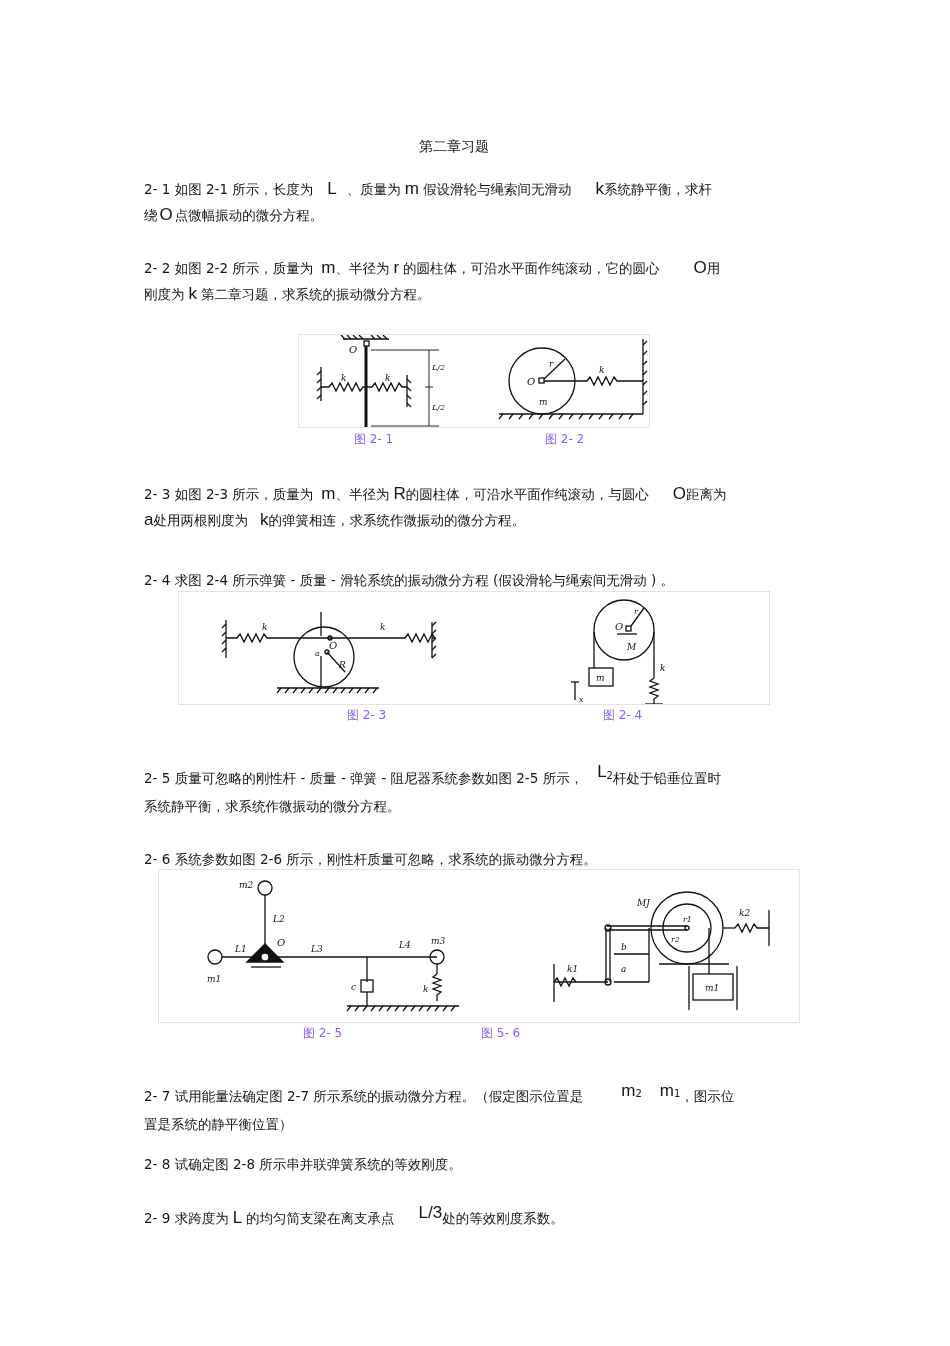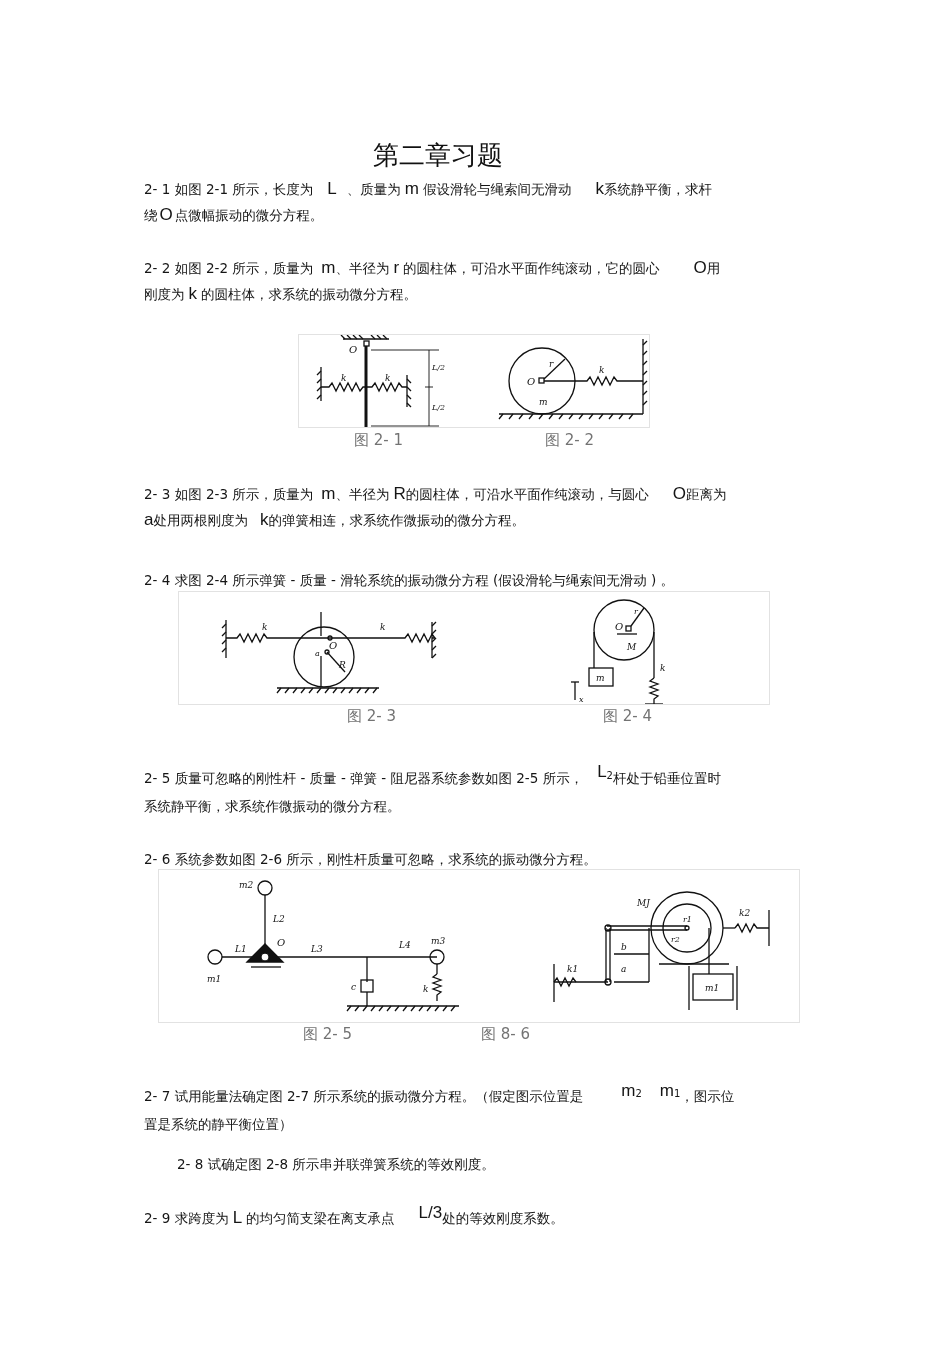--- a/index.html
+++ b/index.html
@@ -1,40 +1,40 @@
 <!DOCTYPE html>
 <html><head>
 <meta charset="utf-8">
 <style>
   html, body { margin:0; padding:0; background:#ffffff; }
   body { width:950px; height:1346px; position:relative; overflow:hidden;
          font-family:"DejaVu Sans", "Liberation Sans", sans-serif; color:#111; }
-  .title { position:absolute; left:0; width:876px; top:138px; text-align:center;
-           font-size:26px; font-family:"DejaVu Serif", serif; color:#111; }
+  .title { position:absolute; left:16px; width:876px; top:138px; text-align:center;
+           font-size:14px; font-family:"DejaVu Serif", serif; color:#111; }
   .p { position:absolute; left:144px; width:660px; font-size:13.5px; line-height:26px; color:#151515; white-space:nowrap; }
   .var { font-family:"Liberation Sans", sans-serif; font-size:17px; margin:0 4px; }
   .gap { display:inline-block; }
   .fig { position:absolute; border:1px solid #e2e2e2; background:#fff; }
-  .cap { position:absolute; font-size:15px; color:#737373; }
+  .cap { position:absolute; font-size:12px; color:#8b5cf6; }
   svg { position:absolute; left:0; top:0; }
   svg text { font-family:"DejaVu Serif", serif; font-style:italic; fill:#111; }
 </style>
 </head>
 <body>
 
 <div class="title">第二章习题</div>
 
 <div class="p" style="top:176px;">
   <span>2- 1 如图  2-1  所示，长度为</span><span class="gap" style="width:10px"></span><span class="var">L</span><span class="gap" style="width:6px"></span><span>、质量为</span><span class="var">m</span><span>假设滑轮与绳索间无滑动</span><span class="gap" style="width:24px"></span><span class="var" style="margin:0">k</span><span>系统静平衡，求杆</span><br>
   <span>绕</span><span class="var" style="margin:0 2px">O</span><span>点微幅振动的微分方程。</span>
 </div>
 
 <div class="p" style="top:255px;">
   <span>2- 2 如图  2-2  所示，质量为</span><span class="gap" style="width:8px"></span><span class="var" style="margin:0">m</span><span>、半径为</span><span class="var">r</span><span>的圆柱体，可沿水平面作纯滚动，它的圆心</span><span class="gap" style="width:34px"></span><span class="var" style="margin:0">O</span><span>用</span><br>
-  <span>刚度为</span><span class="var">k</span><span>的圆柱体，求系统的振动微分方程。</span>
+  <span>刚度为</span><span class="var">k</span><span>第二章习题，求系统的振动微分方程。</span>
 </div>
 
 <div class="fig" style="left:298px; top:334px; width:350px; height:92px;">
   <svg width="350" height="92" viewBox="0 0 350 92">
     <g stroke="#111" stroke-width="1.3" fill="none">
 
       <line x1="44" y1="4" x2="90" y2="4"></line>
       <path d="M46 4 l-4 -4 M52 4 l-4 -4 M58 4 l-4 -4 M64 4 l-4 -4 M76 4 l-4 -4 M82 4 l-4 -4 M88 4 l-4 -4"></path>
       <rect x="65" y="6" width="5" height="5"></rect>
       <line x1="67" y1="11" x2="67" y2="92" stroke-width="3"></line>
@@ -191,24 +191,24 @@
     <text x="524" y="52" font-size="8">r1</text>
     <text x="512" y="72" font-size="8">r2</text>
     <text x="580" y="46" font-size="9">k2</text>
     <text x="408" y="102" font-size="9">k1</text>
     <text x="462" y="80" font-size="9">b</text>
     <text x="462" y="102" font-size="9">a</text>
     <text x="546" y="121" font-size="9">m1</text>
   </svg>
 </div>
 <div class="cap" style="left:303px; top:1025px;">图  2- 5</div>
-<div class="cap" style="left:481px; top:1025px;">图  8- 6</div>
+<div class="cap" style="left:481px; top:1025px;">图  5- 6</div>
 
 <div class="p" style="top:1083px;">
   <span>2- 7 试用能量法确定图     2-7  所示系统的振动微分方程。（假定图示位置是</span><span class="gap" style="width:38px"></span><span class="var" style="margin:0; position:relative; top:-5px">m</span><span style="font-size:10px; position:relative; top:-4px">2</span><span class="gap" style="width:18px"></span><span class="var" style="margin:0; position:relative; top:-5px">m</span><span style="font-size:10px; position:relative; top:-4px">1</span><span>，图示位</span><br>
   <span>置是系统的静平衡位置）</span>
 </div>
 
-<div class="p" style="top:1151px;margin-left:33px;">2- 8 试确定图   2-8  所示串并联弹簧系统的等效刚度。</div>
+<div class="p" style="top:1151px;">2- 8 试确定图   2-8  所示串并联弹簧系统的等效刚度。</div>
 
 <div class="p" style="top:1205px;">
   <span>2- 9 求跨度为</span><span class="var">L</span><span>的均匀简支梁在离支承点</span><span class="gap" style="width:24px"></span><span class="var" style="margin:0; position:relative; top:-5px">L/3</span><span>处的等效刚度系数。</span>
 </div>
 
 </body></html>

